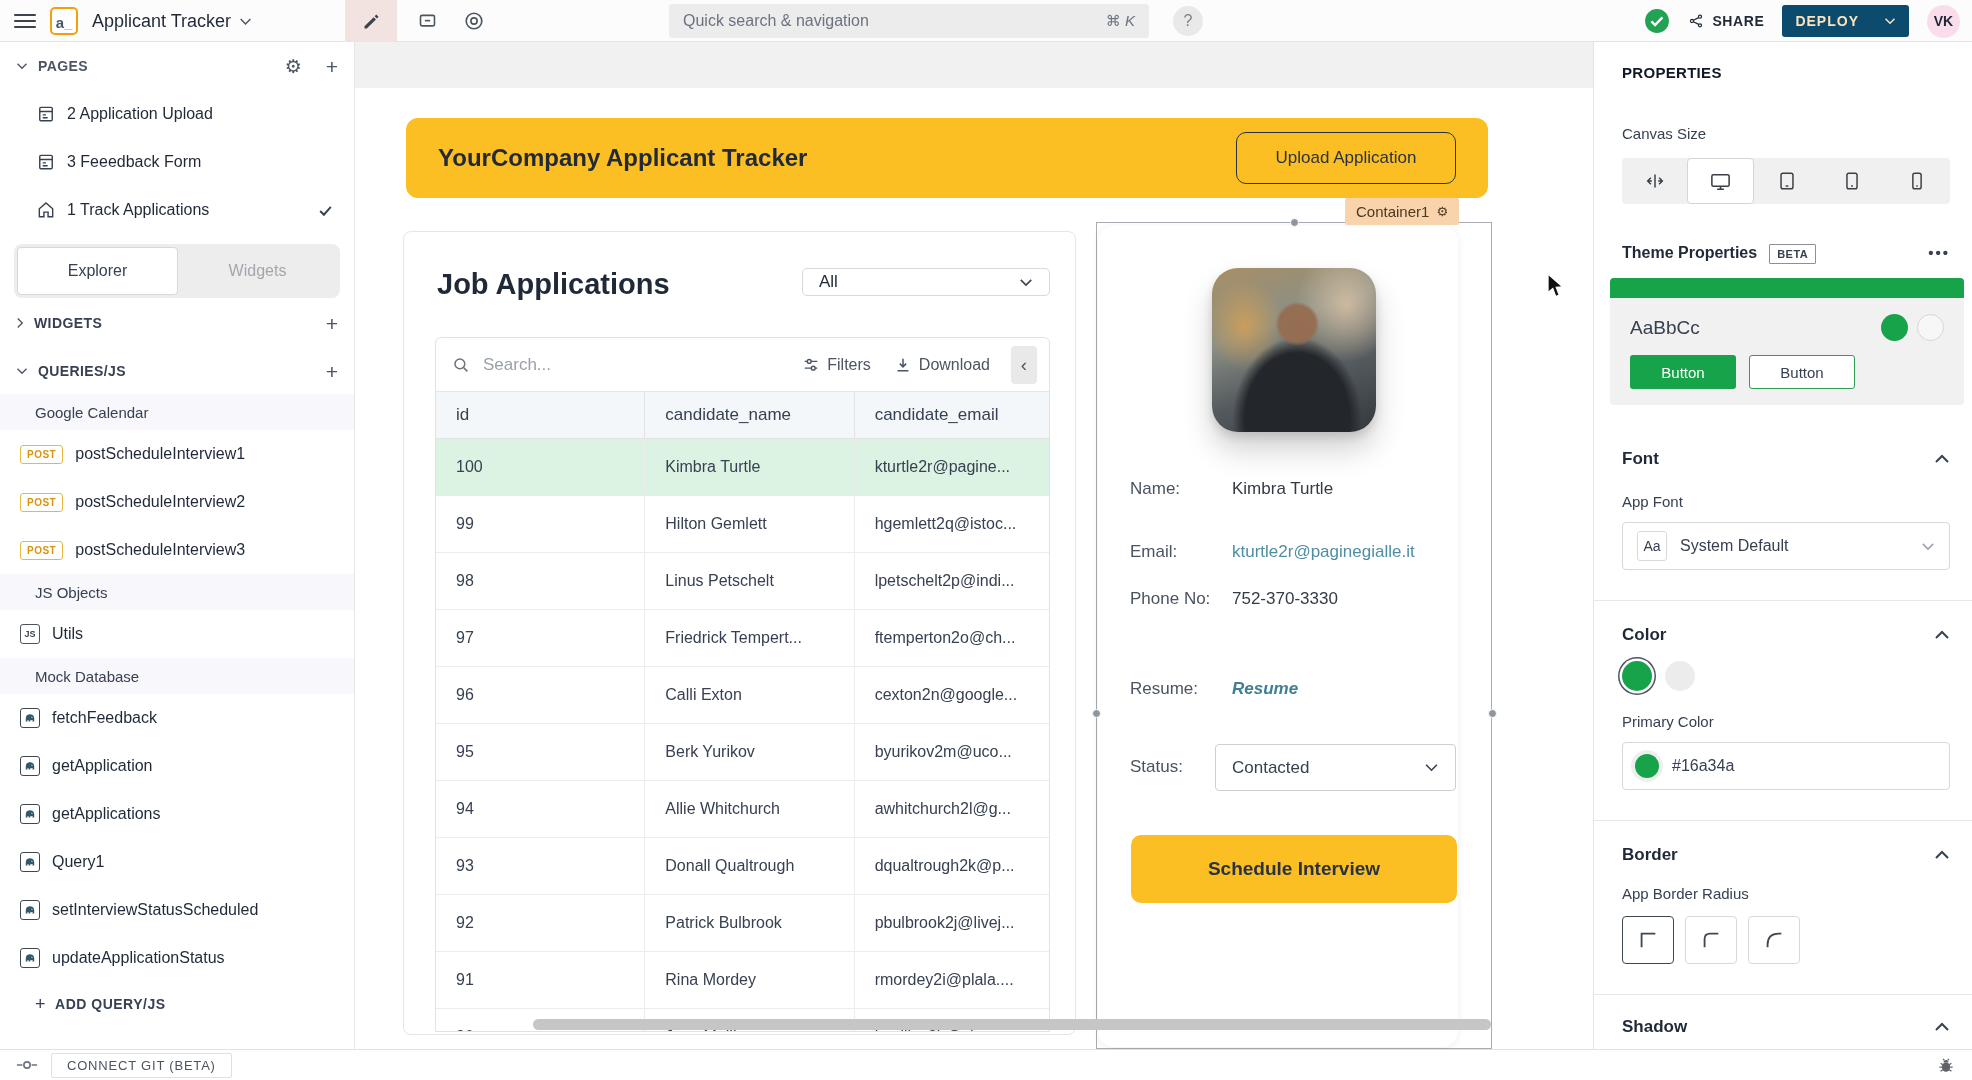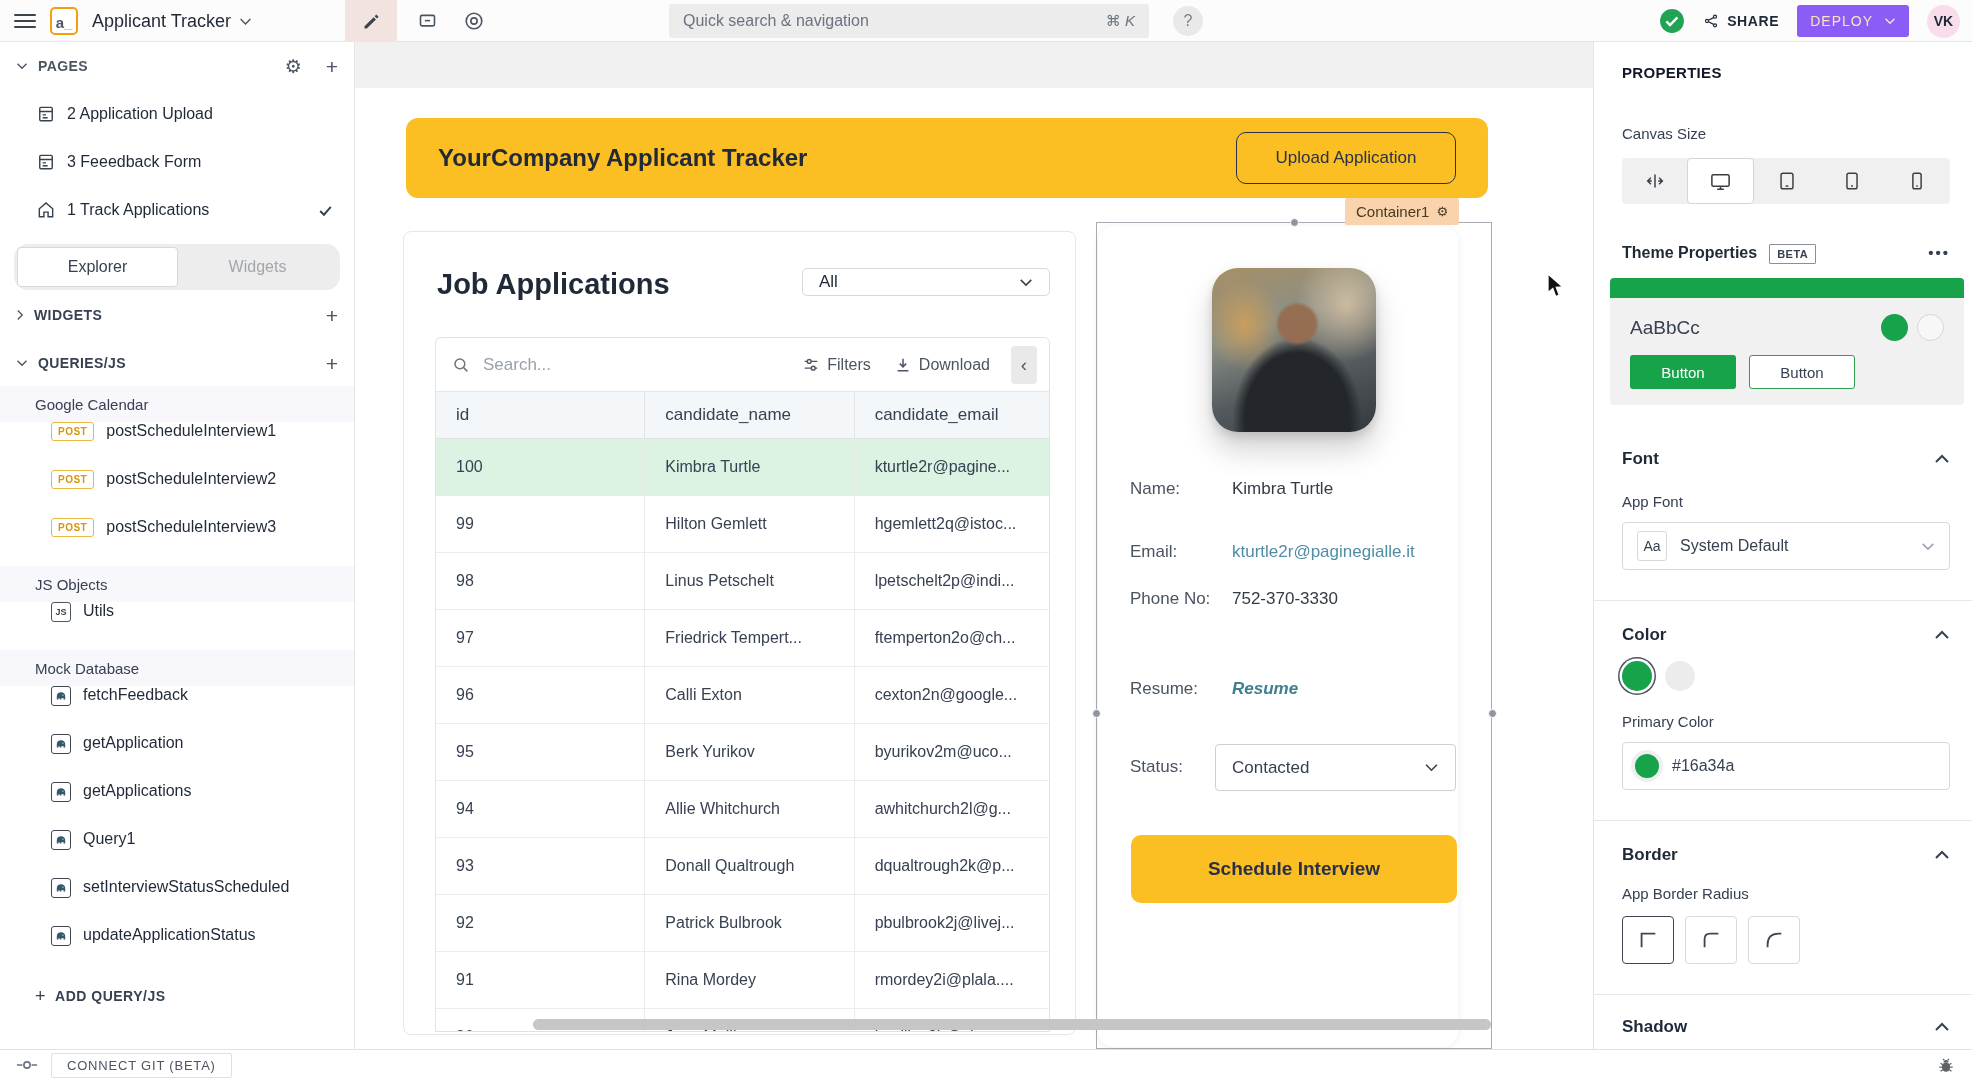--- a/index.html
+++ b/index.html
@@ -17,42 +17,42 @@
   .app-title{font-size:18px;font-weight:500;color:#1f2937;display:flex;align-items:center;gap:8px;}
   .mode-btn{position:absolute;top:0;height:42px;display:flex;align-items:center;justify-content:center;}
   .mode-edit{left:345px;width:52px;background:#f2e3e0;}
   .mode-comment{left:405px;width:44px;}
   .mode-view{left:452px;width:44px;}
   .search-pill{position:absolute;left:669px;top:4px;width:480px;height:34px;background:#ececec;border-radius:3px;display:flex;align-items:center;padding:0 14px;font-size:16px;color:#6b7280;}
   .search-pill .shortcut{margin-left:auto;font-size:15px;color:#6b7280;font-style:italic;}
   .help-bubble{position:absolute;left:1173px;top:6px;width:30px;height:30px;border-radius:50%;background:#e9e9e9;display:flex;align-items:center;justify-content:center;color:#7b8087;font-size:16px;}
   .tb-right{position:absolute;right:12px;top:0;height:42px;display:flex;align-items:center;gap:18px;}
   .share-btn{display:flex;align-items:center;gap:8px;font-size:14px;font-weight:600;letter-spacing:.6px;color:#1f2937;}
-  .deploy-btn{display:flex;align-items:center;gap:11px;background:#8b5cf6;color:#fbe3bd;font-size:14px;font-weight:400;letter-spacing:1px;padding:8px 13px;border-radius:3px;}
+  .deploy-btn{display:flex;align-items:center;gap:25px;background:#0c4a6e;color:#fbe3bd;font-size:14px;font-weight:700;letter-spacing:1px;padding:8px 13px;border-radius:3px;}
   .avatar{width:33px;height:33px;border-radius:50%;background:#f9ddeb;display:flex;align-items:center;justify-content:center;font-size:14px;font-weight:600;color:#1f2937;}
 
   
   .main{display:flex;height:1007px;}
   .sidebar{width:355px;min-width:355px;border-right:1px solid #e6e6e6;background:#fff;overflow:hidden;}
   .canvas{position:relative;flex:1;background:#fff;overflow:hidden;}
   .props{width:379px;min-width:379px;border-left:1px solid #e4e4e4;background:#fff;padding:0 22px 0 28px;overflow:hidden;}
 
   
   .pages-row{display:flex;align-items:center;height:48px;padding:0 16px;gap:10px;}
   .pages-row .grow{flex:1;font-size:14px;font-weight:700;letter-spacing:.4px;color:#4b5563;}
   .icon-btn{color:#4b5563;font-size:19px;line-height:1;cursor:pointer;}
   .page-item{display:flex;align-items:center;height:48px;padding-left:36px;padding-right:20px;gap:11px;font-size:16px;color:#1f2937;cursor:pointer;}
   .page-item .lbl{flex:1;}
-  .tabs{margin:10px 14px 0;height:46px;background:#ededed;border-radius:14px;display:flex;padding:3px;}
+  .tabs{margin:10px 14px 0;height:54px;background:#ededed;border-radius:8px;display:flex;padding:3px;}
   .tab{flex:1;display:flex;align-items:center;justify-content:center;font-size:16px;color:#a3a7ad;cursor:pointer;border-radius:4px;}
   .tab.active{background:#fff;border:1px solid #d8d8d8;color:#374151;}
   .tree-head{display:flex;align-items:center;height:46px;padding:0 16px;gap:10px;margin-top:2px;}
   .tree-head .grow{flex:1;font-size:14px;font-weight:700;letter-spacing:.4px;color:#374151;}
   .tree-group{display:flex;align-items:center;height:36px;padding-left:35px;background:#f7f7fc;font-size:15px;color:#374151;}
-  .tree-item{display:flex;align-items:flex-start;height:48px;padding-left:51px;gap:12px;font-size:16px;color:#1f2937;cursor:pointer;}
+  .tree-item{display:flex;align-items:center;height:48px;padding-left:20px;gap:12px;font-size:16px;color:#1f2937;cursor:pointer;}
   .badge-post{font-size:10px;font-weight:700;letter-spacing:.5px;color:#d9940e;border:1.5px solid #eab841;border-radius:3px;padding:3px 6px;background:#fff;}
   .badge-js{width:20px;height:20px;border:1.5px solid #4b5563;border-radius:3px;display:flex;align-items:center;justify-content:center;font-size:9px;font-weight:700;color:#374151;}
   .badge-db{width:20px;height:20px;border:1.5px solid #3f4750;border-radius:3px;display:flex;align-items:center;justify-content:center;background:#fff;}
   .add-row{display:flex;align-items:center;height:44px;padding-left:35px;gap:9px;font-size:14px;font-weight:600;letter-spacing:.5px;color:#374151;cursor:pointer;}
 
   
   .canvas-topstrip{position:absolute;left:0;top:0;right:0;height:46px;background:#f1f1f1;}
   .app-header{position:absolute;left:51px;top:76px;width:1082px;height:80px;background:#fbbf24;border-radius:12px;display:flex;align-items:center;justify-content:space-between;padding:0 32px;}
   .app-header-title{font-size:24px;font-weight:700;color:#232a35;}
   .upload-btn{width:220px;height:52px;border:1.6px solid #2a3242;border-radius:10px;display:flex;align-items:center;justify-content:center;font-size:17px;font-weight:500;color:#2a3242;cursor:pointer;}

